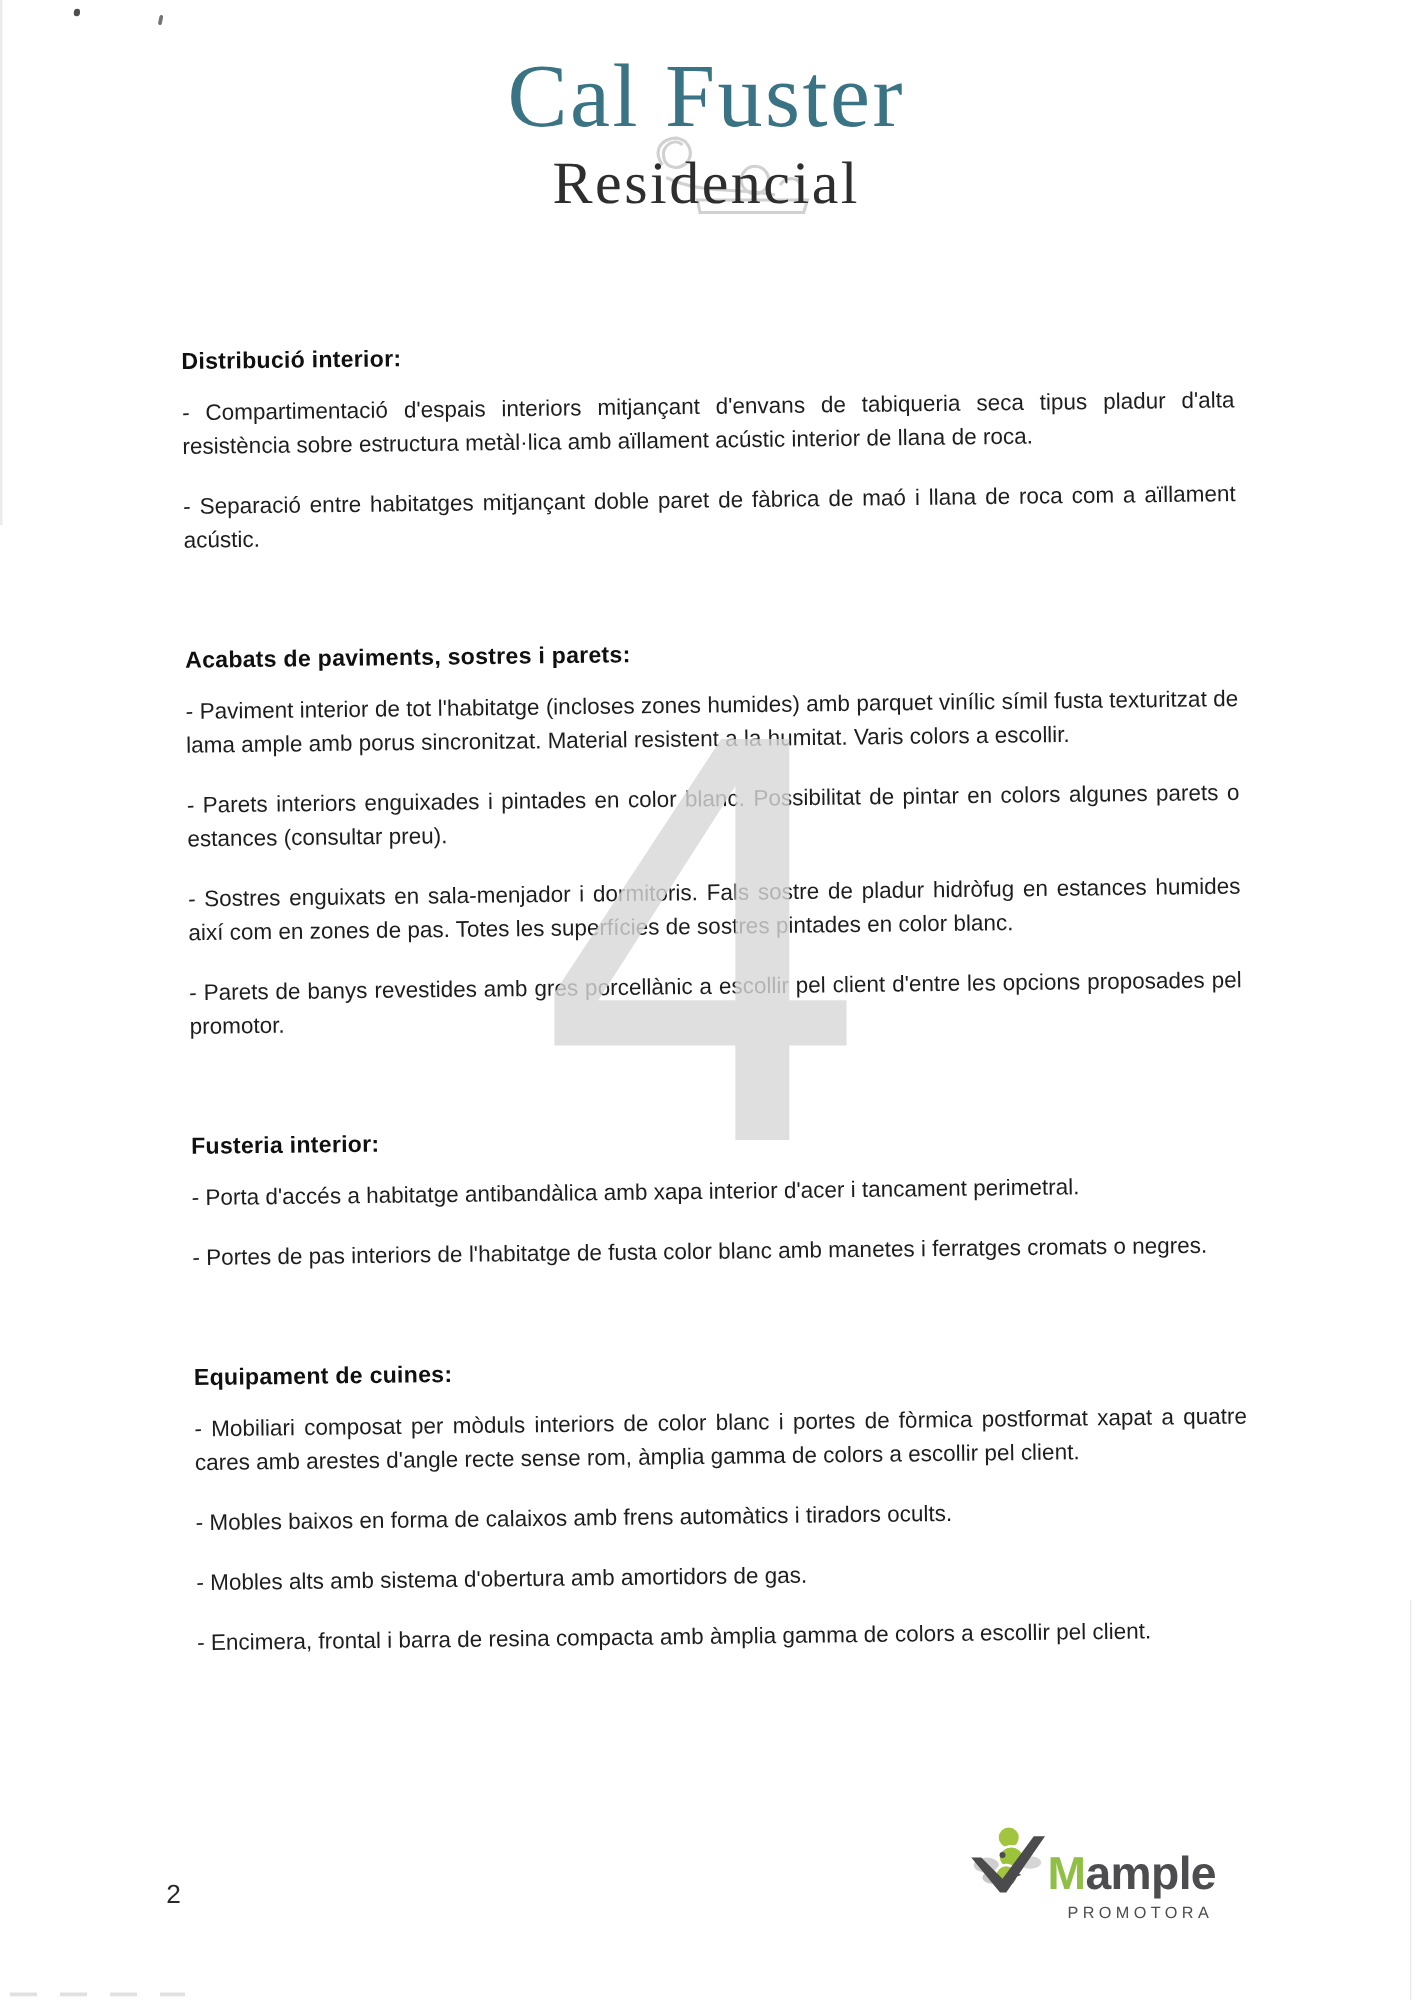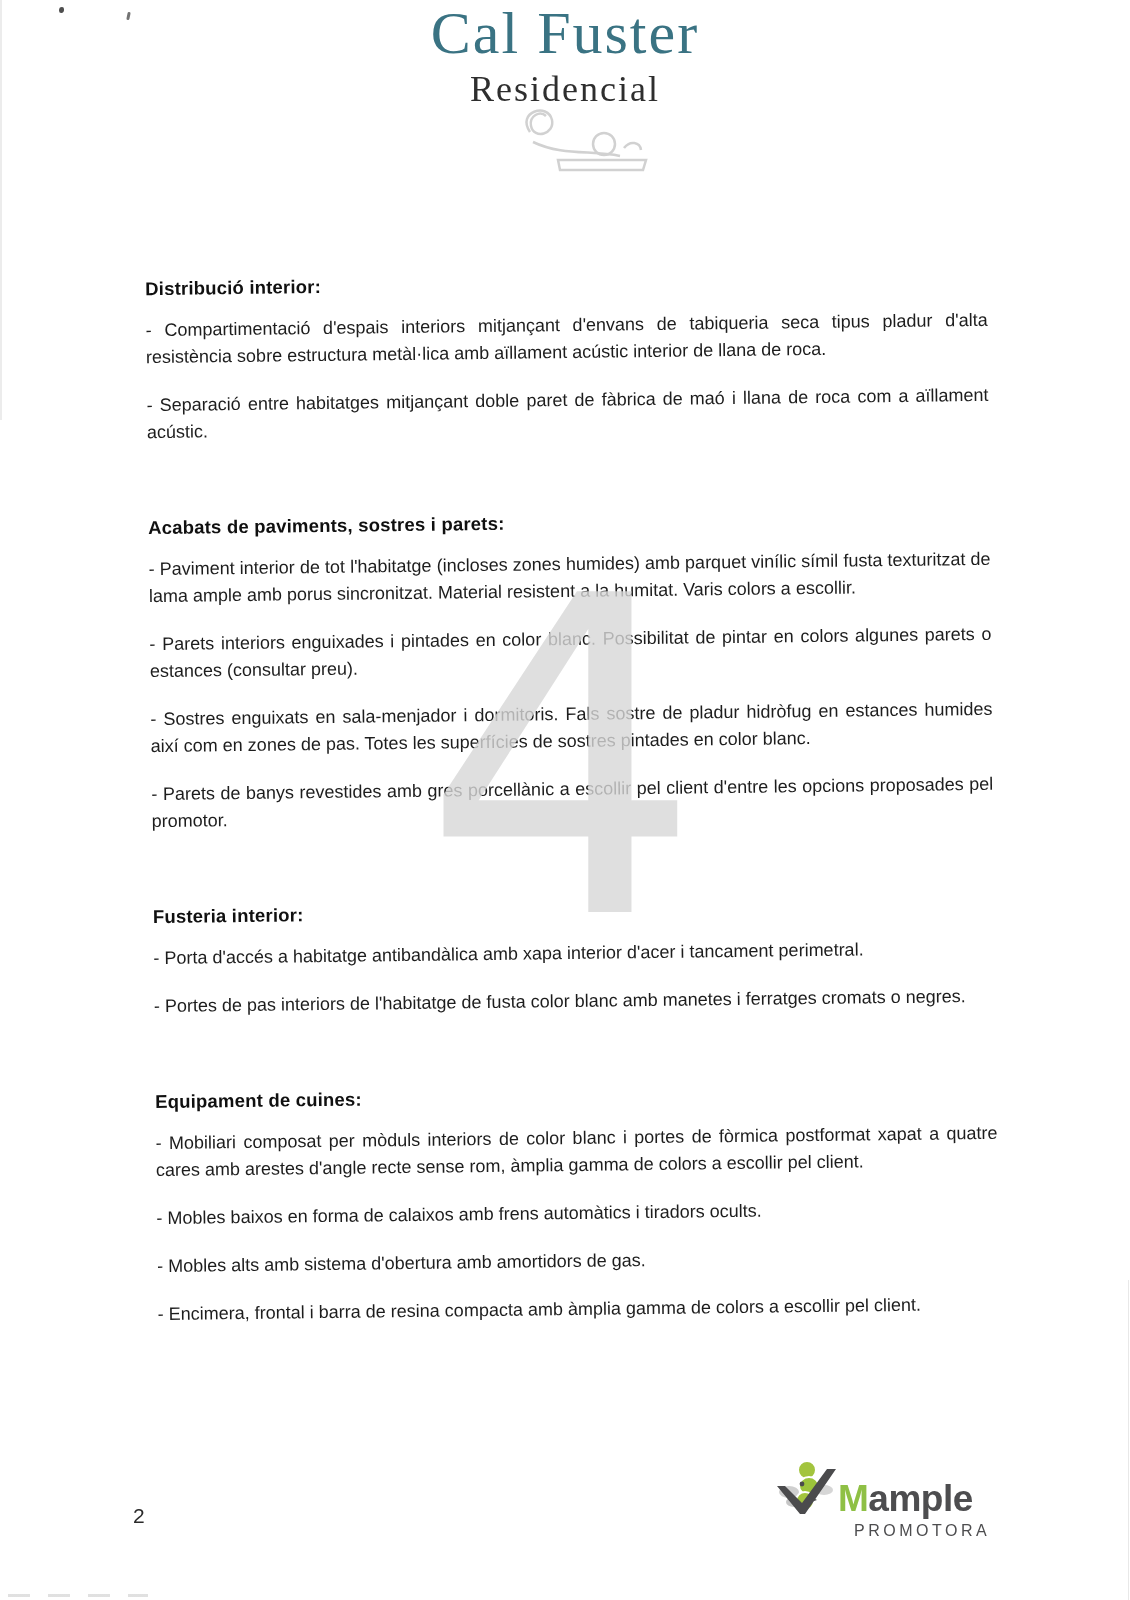--- a/index.html
+++ b/index.html
@@ -17,30 +17,31 @@
   .speck1{position:absolute;left:59px;top:7px;width:5px;height:6px;background:#4e4e4e;border-radius:60% 40% 55% 45%;}
   .speck2{position:absolute;left:127px;top:12px;width:3px;height:8px;background:#5a5a5a;border-radius:2px;transform:rotate(12deg);opacity:.85;}
   .scan-dashes{position:absolute;left:8px;top:1594px;width:140px;height:3px;
     background:repeating-linear-gradient(90deg,#d9d9d9 0 22px,transparent 22px 40px);opacity:.8;}
 
   
   .logo-block{position:absolute;left:0;top:0;width:1130px;text-align:center;}
   .logo-plane{position:absolute;left:500px;top:98px;opacity:.85;}
   .logo-title{
     position:relative;
+    margin-top:38px;
     font-family:"Liberation Serif", serif;
-    font-size:60px;line-height:1.1;
+    font-size:72px;line-height:1.1;
     letter-spacing:2px;
     color:#3a7383;
   }
   .logo-subtitle{
     position:relative;
     margin-top:2px;
     font-family:"Liberation Serif", serif;
-    font-size:36px;
+    font-size:48px;
     letter-spacing:2px;
     color:#2e2e2e;
   }
 
   
   .content{
     position:absolute;
     left:145px;top:272px;width:842px;
     transform:rotate(-0.7deg);
     transform-origin:50% 0;
@@ -80,21 +81,21 @@
   .brand-emblem{position:absolute;left:0;top:0;}
   .brand-name{
     position:absolute;left:66px;top:22px;
     font-size:37px;font-weight:bold;letter-spacing:-0.5px;
     font-family:"Liberation Sans", sans-serif;
   }
   .brand-name .hl{color:#8fc045;}
   .brand-name .rest{color:#4d4d4f;}
   .brand-tagline{
     position:absolute;left:82px;top:66px;
-    font-size:16px;letter-spacing:3.5px;color:#4d4d4f;
+    font-size:13px;letter-spacing:3.5px;color:#4d4d4f;
   }
 </style>
 </head>
 <body>
 
 <div class="page">
 
   <div class="edge-left"></div>
   <div class="edge-right"></div>
   <div class="speck1"></div>

